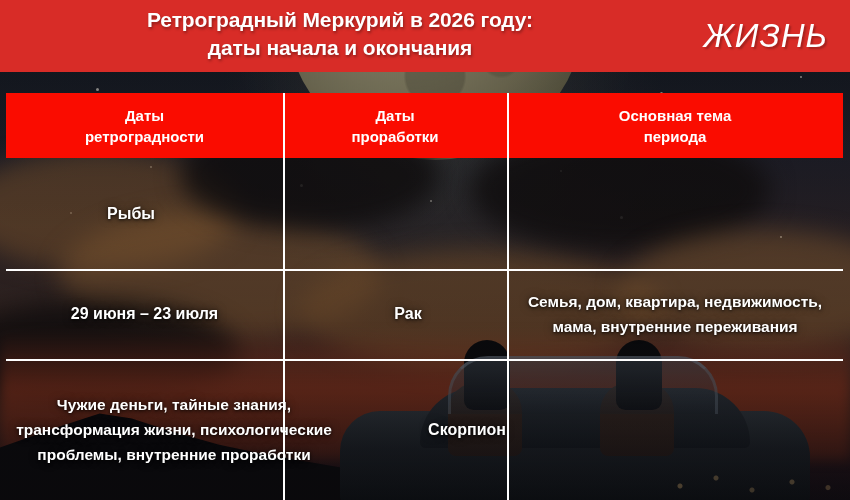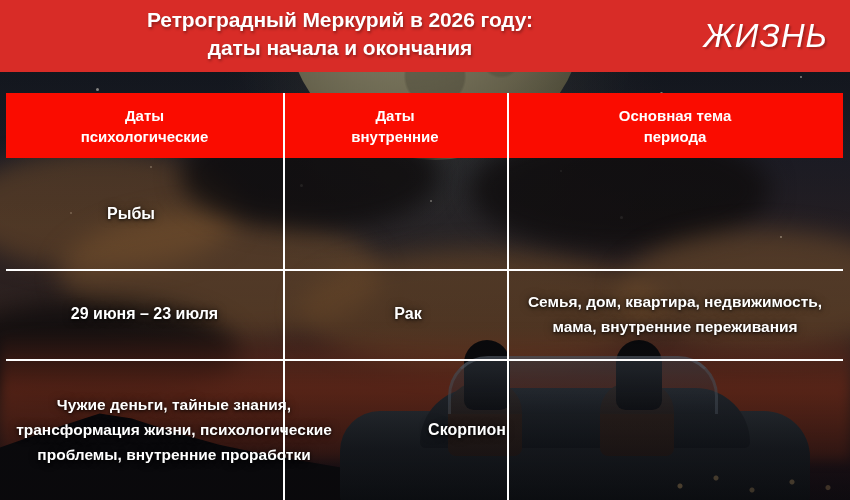--- a/index.html
+++ b/index.html
@@ -247,27 +247,27 @@
     </div>
     <div class="banner-logo">ЖИЗНЬ</div>
   </div>
 
   <div class="table">
 
     <div class="thead">
       <div class="th col1">
         <span>
           <span>Даты</span><br>
-          <span>психологические</span>
+          <span>ретроградности</span>
         </span>
       </div>
       <div class="th col2">
         <span>
           <span>Даты</span><br>
-          <span>внутренние</span>
+          <span>проработки</span>
         </span>
       </div>
       <div class="th col3">
         <span>
           <span>Основная тема</span><br>
           <span>периода</span>
         </span>
       </div>
     </div>
 

